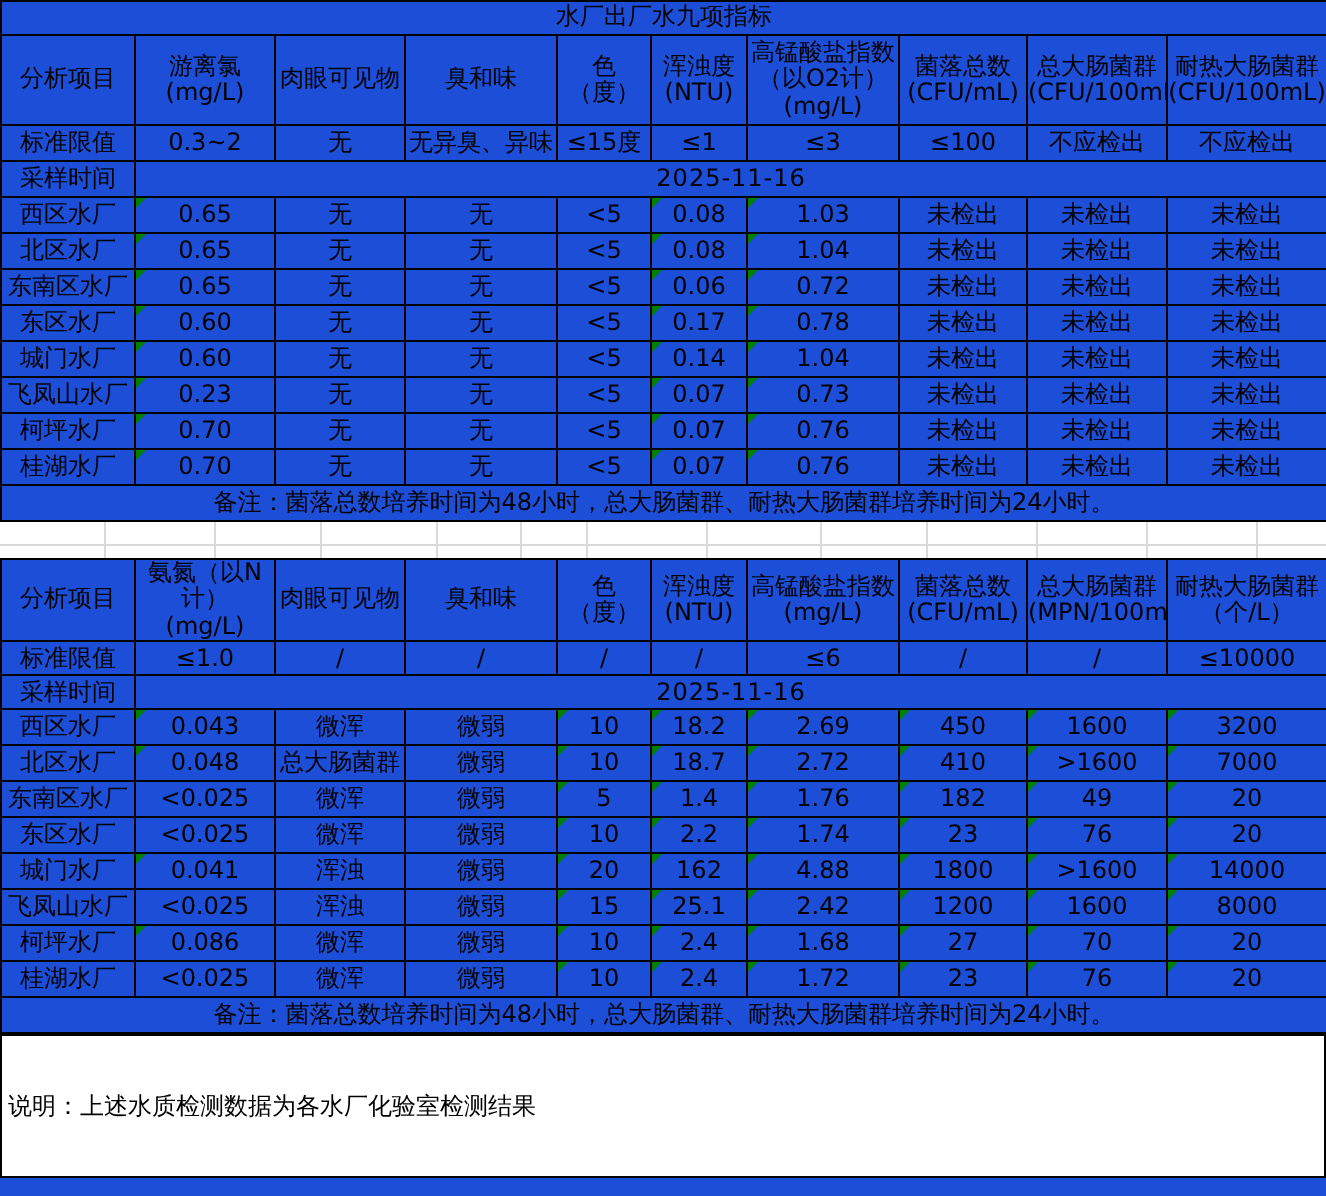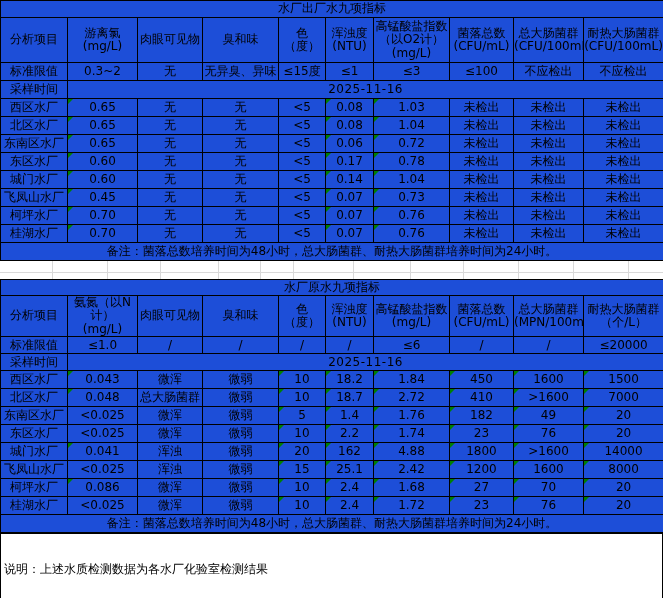--- a/index.html
+++ b/index.html
@@ -140,21 +140,21 @@
           <td>无</td>
           <td>&lt;5</td>
           <td class="tri">0.14</td>
           <td class="tri">1.04</td>
           <td>未检出</td>
           <td>未检出</td>
           <td>未检出</td>
         </tr>
         <tr style="height: 18px;">
           <td>飞凤山水厂</td>
-          <td class="tri">0.45</td>
+          <td class="tri">0.23</td>
           <td>无</td>
           <td>无</td>
           <td>&lt;5</td>
           <td class="tri">0.07</td>
           <td class="tri">0.73</td>
           <td>未检出</td>
           <td>未检出</td>
           <td>未检出</td>
         </tr>
         <tr style="height: 18px;">
@@ -210,23 +210,20 @@
         <col style="width:65px">
       <col style="width:76px">
         <col style="width:47px">
         <col style="width:48px">
       <col style="width:76px">
         <col style="width:64px">
         <col style="width:70px">
       <col style="width:80px">
     </colgroup>
     <tbody>
-        <tr style="height: 16px;">
-          <td class="title" colspan="10">水厂原水九项指标</td>
-        </tr>
         <tr style="height: 34px;">
           <td class="hd">分析项目</td>
           <td class="hd">氨氮（以N计）
 (mg/L)</td>
           <td class="hd">肉眼可见物</td>
           <td class="hd">臭和味</td>
           <td class="hd">色
 （度）</td>
           <td class="hd">浑浊度
 (NTU)</td>
@@ -242,37 +239,37 @@
         <tr style="height: 17px;">
           <td>标准限值</td>
           <td>≤1.0</td>
           <td>/</td>
           <td>/</td>
           <td>/</td>
           <td>/</td>
           <td>≤6</td>
           <td>/</td>
           <td>/</td>
-          <td>≤20000</td>
+          <td>≤10000</td>
         </tr>
         <tr style="height: 17px;">
           <td>采样时间</td>
           <td class="sampleval" colspan="9">2025-11-16</td>
         </tr>
         <tr style="height: 18px;">
           <td>西区水厂</td>
           <td class="tri">0.043</td>
           <td>微浑</td>
           <td>微弱</td>
           <td class="tri">10</td>
           <td class="tri">18.2</td>
-          <td class="tri">1.84</td>
+          <td class="tri">2.69</td>
           <td class="tri">450</td>
           <td class="tri">1600</td>
-          <td class="tri">1500</td>
+          <td class="tri">3200</td>
         </tr>
         <tr style="height: 18px;">
           <td>北区水厂</td>
           <td class="tri">0.048</td>
           <td>总大肠菌群</td>
           <td>微弱</td>
           <td class="tri">10</td>
           <td class="tri">18.7</td>
           <td class="tri">2.72</td>
           <td class="tri">410</td>

